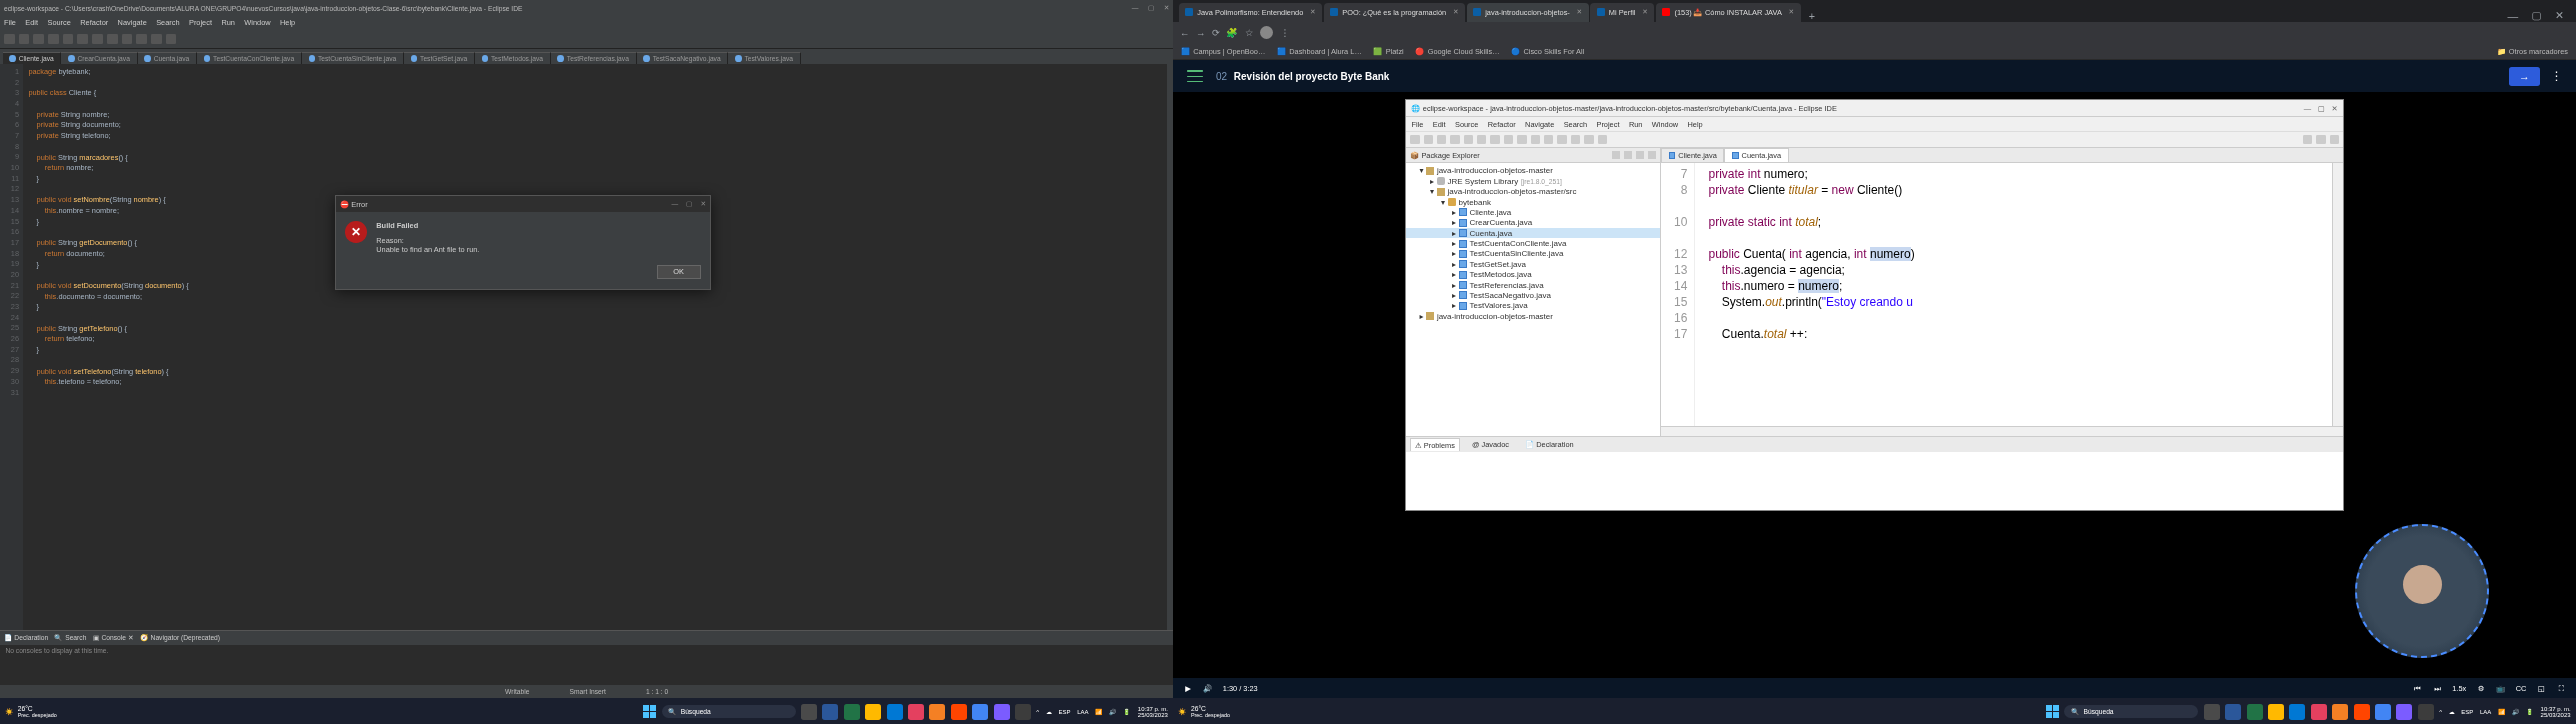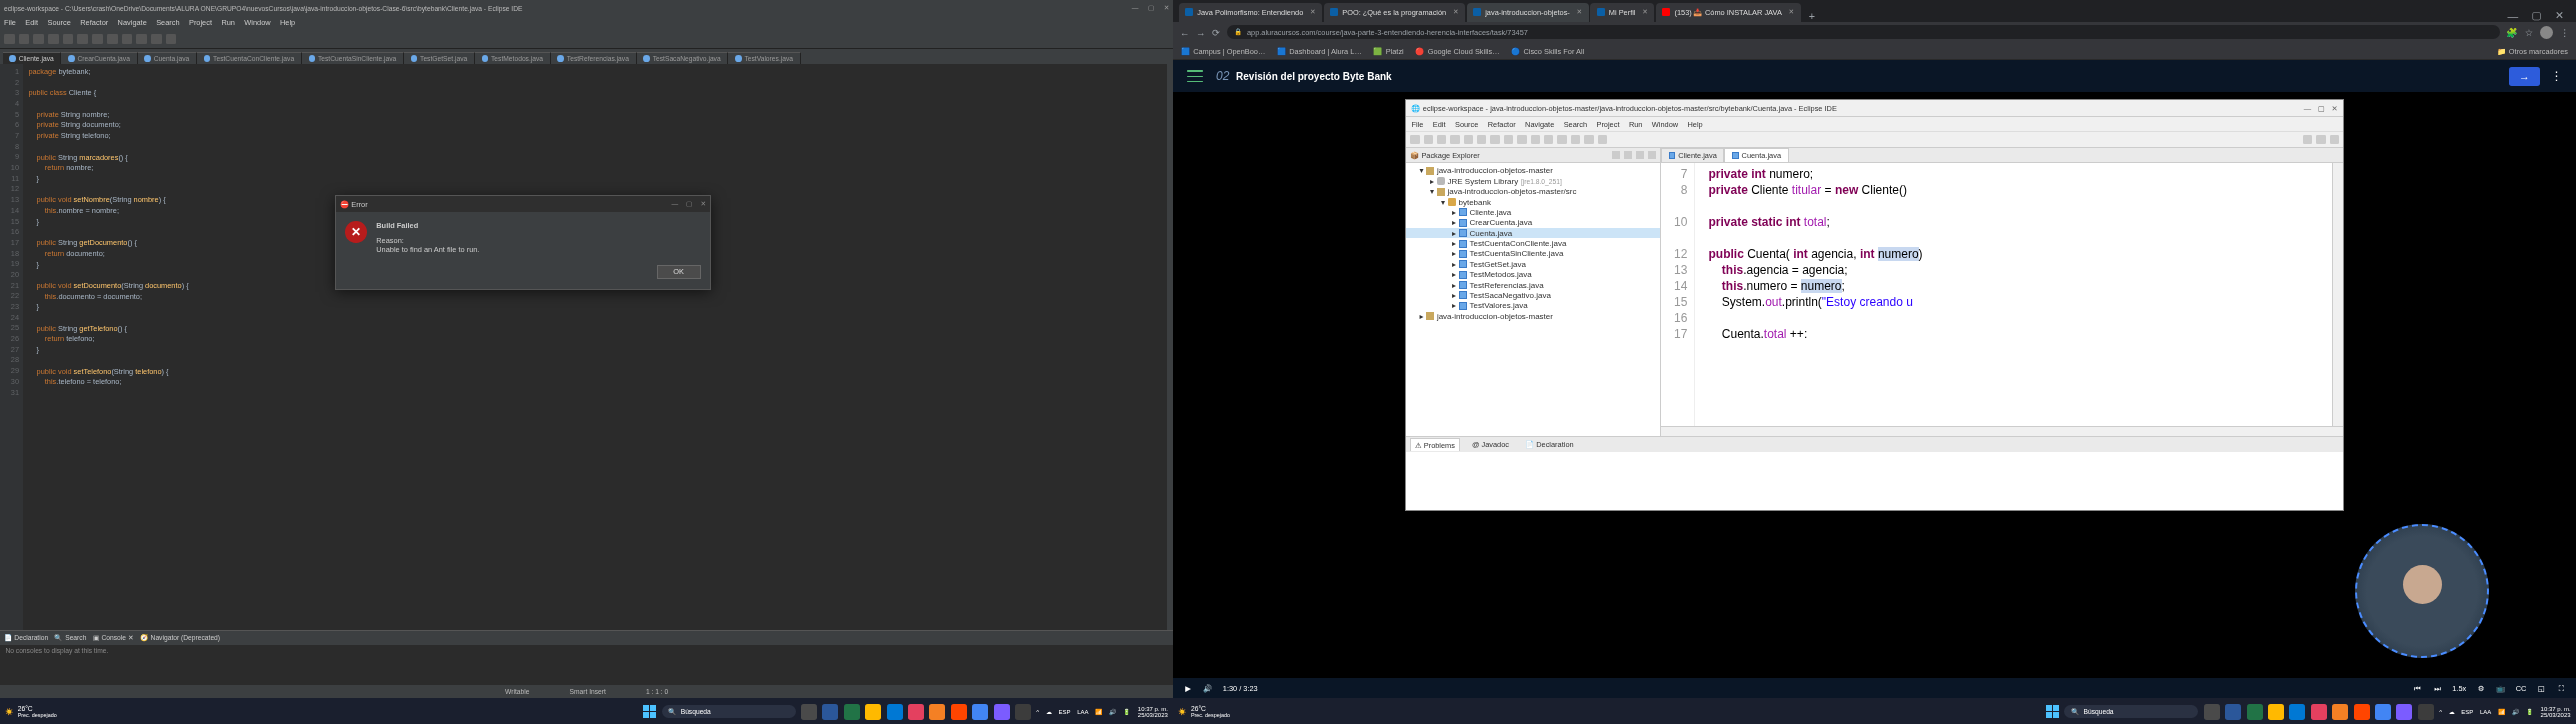--- a/index.html
+++ b/index.html
@@ -58,21 +58,21 @@
 .omnibox { flex: 1; background: #202124; border-radius: 9.4px; padding: 2.7px 8px; color: #9aa0a6; font-size: 7.4px; display: flex; align-items: center; gap: 4px; }
 .omnibox .lock { font-size: 6.7px; }
 .bookmarks { height: 17.4px; background: #35363a; border-bottom: 0.7px solid #2a2a2a; display: flex; align-items: center; padding: 0 8px; gap: 12px; color: #bbb; font-size: 7.4px; }
 .bookmarks .bm { display: flex; align-items: center; gap: 2.7px; }
 .bookmarks .spacer { flex: 1; }
 
 .course-header { height: 32px; background: #0a1626; display: flex; align-items: center; padding: 0 13.4px; gap: 13.4px; color: #fff; }
 .course-header .burger { width: 16px; height: 12px; display: flex; flex-direction: column; justify-content: space-between; }
 .course-header .burger span { height: 1.3px; background: #5b7; border-radius: 0.7px; }
 .course-header .lesson { display: flex; align-items: baseline; gap: 6.7px; }
-.course-header .lesson .num { color: #7a96b8; font-size: 12px; font-style: italic; }
+.course-header .lesson .num { color: #7a96b8; font-size: 10px; }
 .course-header .lesson .title { font-size: 10px; font-weight: 600; }
 .course-header .actions { margin-left: auto; display: flex; align-items: center; gap: 10.7px; }
 .course-header .nextbtn { width: 31px; height: 19px; background: #2d5cdb; border-radius: 2.7px; display: flex; align-items: center; justify-content: center; color: #fff; }
 
 .video-area { flex: 1; background: #000; display: flex; justify-content: center; align-items: flex-start; padding-top: 6.7px; position: relative; }
 .eclipse-light { width: 939px; background: #f5f5f5; border: 0.7px solid #888; font-size: 8px; color: #333; }
 .eclipse-light .etitle { height: 17.4px; background: #f0f0f0; display: flex; align-items: center; padding: 0 5.4px; font-size: 7.4px; justify-content: space-between; border-bottom: 0.7px solid #ccc; }
 .eclipse-light .etitle .wc { display: flex; gap: 6.7px; color: #666; }
 .eclipse-light .emenu { height: 14.8px; background: #f0f0f0; display: flex; align-items: center; padding: 0 5.4px; gap: 9.4px; font-size: 7.4px; border-bottom: 0.7px solid #ddd; }
 .eclipse-light .etoolbar { height: 16px; background: #f0f0f0; display: flex; align-items: center; padding: 0 4px; gap: 4px; border-bottom: 0.7px solid #ccc; }
@@ -96,22 +96,22 @@
 .lib-ver { color: #999; font-size: 6.7px; }
 
 .light-editor { flex: 1; display: flex; flex-direction: column; background: #fff; }
 .light-editor .le-tabs { height: 14.8px; background: #eaeaea; display: flex; align-items: flex-end; font-size: 7.4px; border-bottom: 0.7px solid #ccc; }
 .light-editor .le-tab { padding: 2px 6.7px; background: #fff; border: 0.7px solid #ccc; border-bottom: none; display: flex; align-items: center; gap: 2.7px; }
 .light-editor .le-tab.inactive { background: #eaeaea; }
 .light-editor .le-code { flex: 1; display: flex; font-family: Consolas, monospace; font-size: 12px; overflow: hidden; position: relative; }
 .le-gutter { width: 34px; background: #fff; color: #999; text-align: right; padding: 2.7px 6.7px 0 0; line-height: 16px; border-right: 0.7px solid #eee; }
 .le-gutter div { height: 16px; }
 .le-src { flex: 1; padding: 2.7px 0 0 6.7px; line-height: 16px; white-space: pre; color: #000; }
-.lkw { color: #7f0055; font-weight: bold; }
-.lstatic { color: #a21caf; }
+.lkw { color: #7f0055; font-weight: normal; }
+.lstatic { color: #a16207; font-style: italic; }
 .lstr { color: #2a00ff; }
 .lhl { background: #c8d8f0; }
 .le-scroll { position: absolute; right: 0; top: 0; width: 10.7px; height: 100%; background: #f0f0f0; border-left: 0.7px solid #ccc; }
 .le-hscroll { height: 10.7px; background: #f0f0f0; border-top: 0.7px solid #ccc; }
 
 .problems { height: 74px; border-top: 0.7px solid #ccc; background: #fff; }
 .problems .pr-tabs { height: 14.8px; background: #eaeaea; display: flex; align-items: center; font-size: 7.4px; padding: 0 4px; gap: 8px; }
 .problems .pr-tabs .prt { display: flex; align-items: center; gap: 2px; padding: 1.3px 4px; }
 .problems .pr-tabs .prt.active { background: #fff; border: 0.7px solid #ccc; border-bottom: none; }
 .problems .pr-body { padding: 2.7px 5.4px; font-size: 7.4px; }
@@ -397,24 +397,20 @@
     <div style="flex:1"></div>
     <span style="color:#9aa0a6;padding:0 6.7px">—</span>
     <span style="color:#9aa0a6;padding:0 6.7px">▢</span>
     <span style="color:#9aa0a6;padding:0 6.7px">✕</span>
   </div>
 
   <div class="chrome-url">
     <span class="nav-ico">←</span>
     <span class="nav-ico">→</span>
     <span class="nav-ico">⟳</span>
-    <div class="omnibox">
-      <span class="lock">🔒</span>
-      <span>app.aluracursos.com/course/java-parte-3-entendiendo-herencia-interfaces/task/73457</span>
-    </div>
     <span class="nav-ico">🧩</span>
     <span class="nav-ico">☆</span>
     <span class="nav-ico" style="width:13.4px;height:13.4px;border-radius:50%;background:#888"></span>
     <span class="nav-ico">⋮</span>
   </div>
 
   <div class="bookmarks">
     <span class="bm">🟦 <span>Campus | OpenBoo…</span></span>
     <span class="bm">🟦 <span>Dashboard | Alura L…</span></span>
     <span class="bm">🟩 <span>Platzi</span></span>

